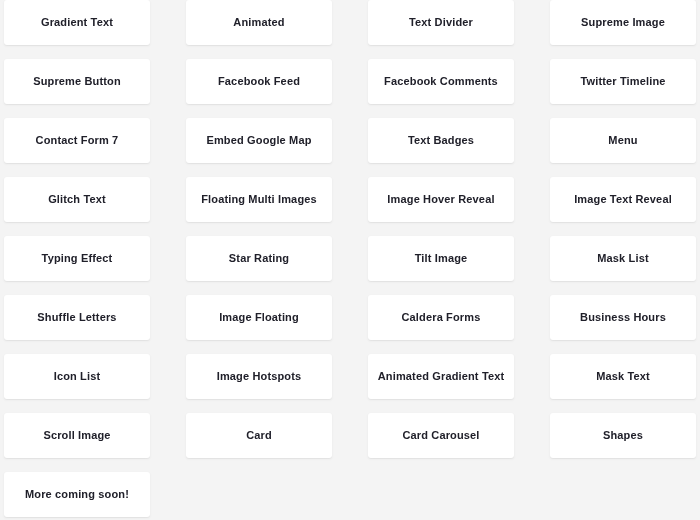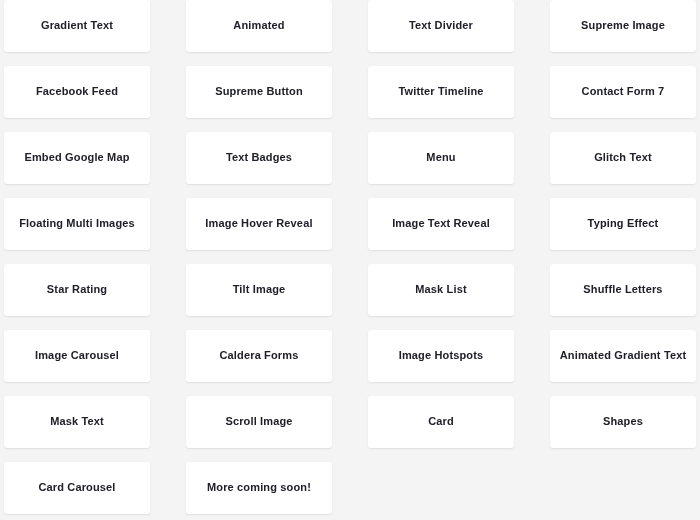--- a/index.html
+++ b/index.html
@@ -22,21 +22,21 @@
     padding: 0 4px;
     display: grid;
     grid-template-columns: repeat(4, 1fr);
     column-gap: 36px;
     row-gap: 14px;
     align-content: start;
   }
 
   .widget-card {
     box-sizing: border-box;
-    height: 52px;
+    height: 45px;
     background: #ffffff;
     border-radius: 3px;
     box-shadow: 0 1px 3px rgba(0, 0, 0, 0.055),
                 0 1px 1px rgba(0, 0, 0, 0.035);
     display: flex;
     align-items: center;
     justify-content: center;
     text-align: right;
     padding: 0 6px;
     cursor: pointer;
@@ -68,24 +68,27 @@
     <div class="widget-card">
       <span class="widget-card-label">Animated</span>
     </div>
     <div class="widget-card">
       <span class="widget-card-label">Text Divider</span>
     </div>
     <div class="widget-card">
       <span class="widget-card-label">Supreme Image</span>
     </div>
     <div class="widget-card">
+      <span class="widget-card-label">Supreme Button</span>
+    </div>
+    <div class="widget-card">
       <span class="widget-card-label">Facebook Feed</span>
     </div>
     <div class="widget-card">
-      <span class="widget-card-label">Supreme Button</span>
+      <span class="widget-card-label">Facebook Comments</span>
     </div>
     <div class="widget-card">
       <span class="widget-card-label">Twitter Timeline</span>
     </div>
     <div class="widget-card">
       <span class="widget-card-label">Contact Form 7</span>
     </div>
     <div class="widget-card">
       <span class="widget-card-label">Embed Google Map</span>
     </div>
@@ -116,43 +119,49 @@
     <div class="widget-card">
       <span class="widget-card-label">Tilt Image</span>
     </div>
     <div class="widget-card">
       <span class="widget-card-label">Mask List</span>
     </div>
     <div class="widget-card">
       <span class="widget-card-label">Shuffle Letters</span>
     </div>
     <div class="widget-card">
-      <span class="widget-card-label">Image Carousel</span>
+      <span class="widget-card-label">Image Floating</span>
     </div>
     <div class="widget-card">
       <span class="widget-card-label">Caldera Forms</span>
+    </div>
+    <div class="widget-card">
+      <span class="widget-card-label">Business Hours</span>
+    </div>
+    <div class="widget-card">
+      <span class="widget-card-label">Icon List</span>
     </div>
     <div class="widget-card">
       <span class="widget-card-label">Image Hotspots</span>
     </div>
     <div class="widget-card">
       <span class="widget-card-label">Animated Gradient Text</span>
     </div>
     <div class="widget-card">
       <span class="widget-card-label">Mask Text</span>
     </div>
     <div class="widget-card">
       <span class="widget-card-label">Scroll Image</span>
     </div>
     <div class="widget-card">
       <span class="widget-card-label">Card</span>
     </div>
     <div class="widget-card">
-      <span class="widget-card-label">Shapes</span>
+      <span class="widget-card-label">Card Carousel</span>
     </div>
     <div class="widget-card">
-      <span class="widget-card-label">Card Carousel</span>
+      <span class="widget-card-label">Shapes</span>
     </div>
     <div class="widget-card">
       <span class="widget-card-label">More coming soon!</span>
     </div>
     <div class="widget-card is-empty"></div>
   </div>
 
 </body></html>

